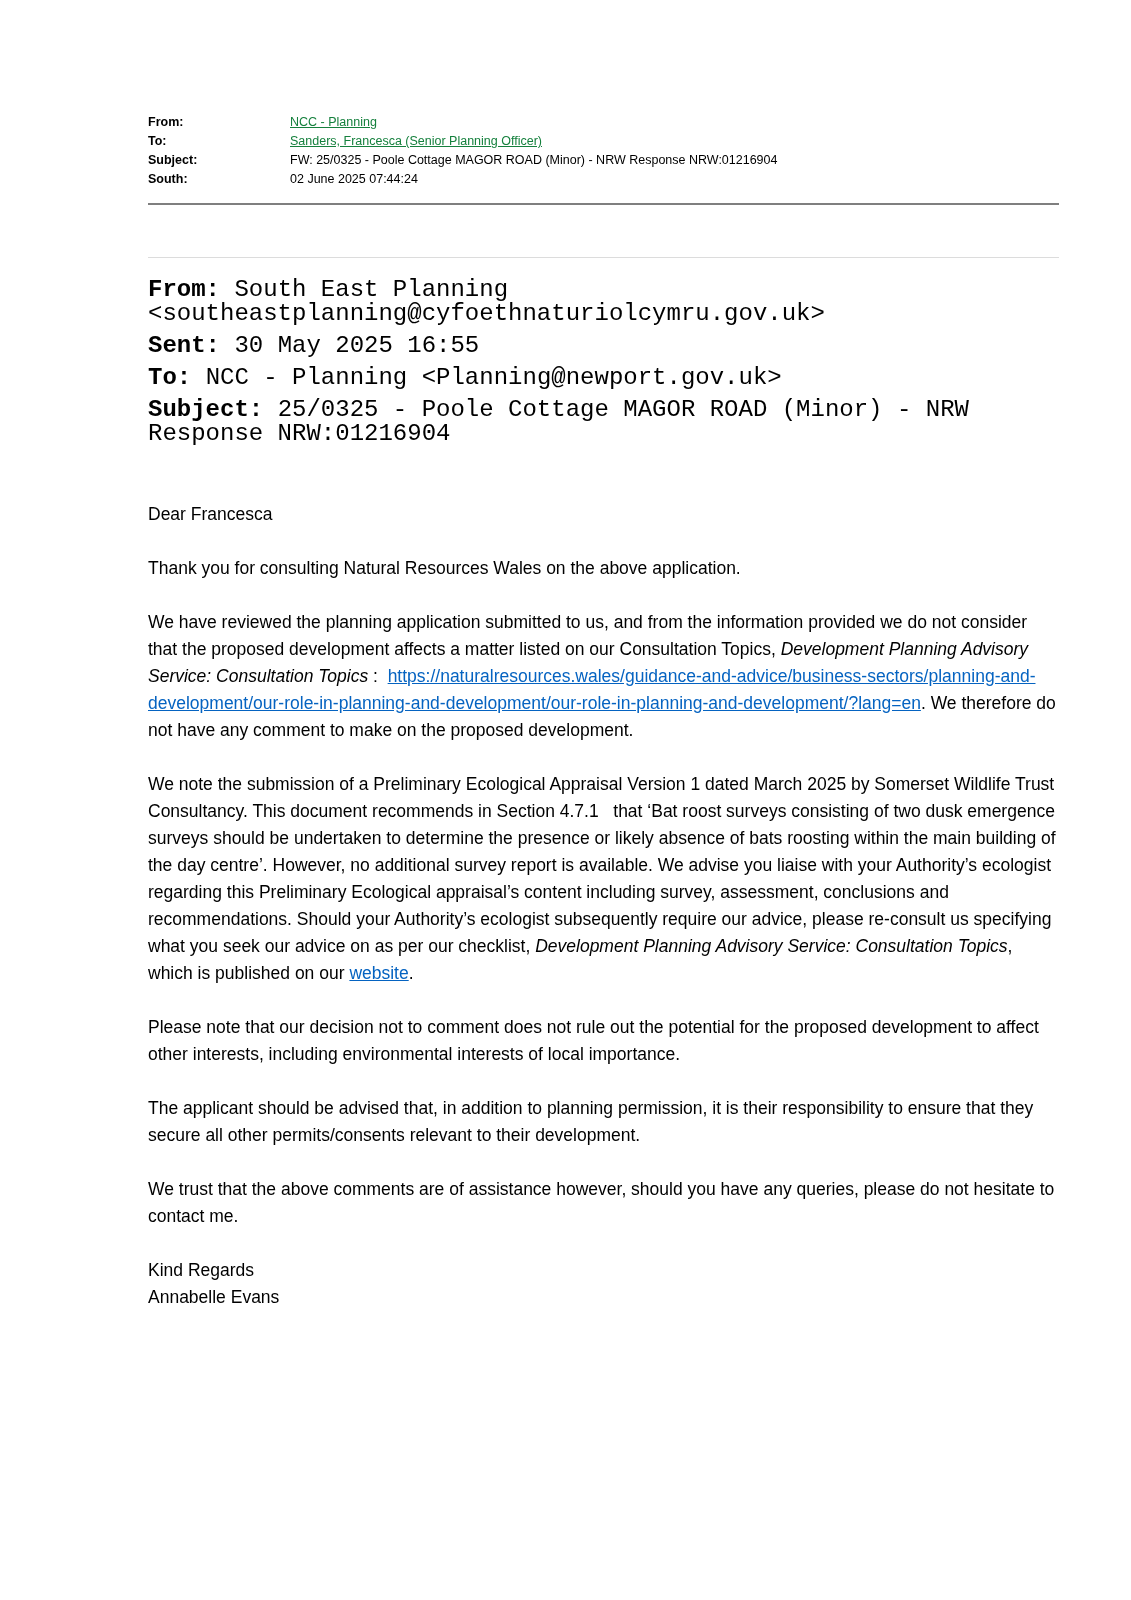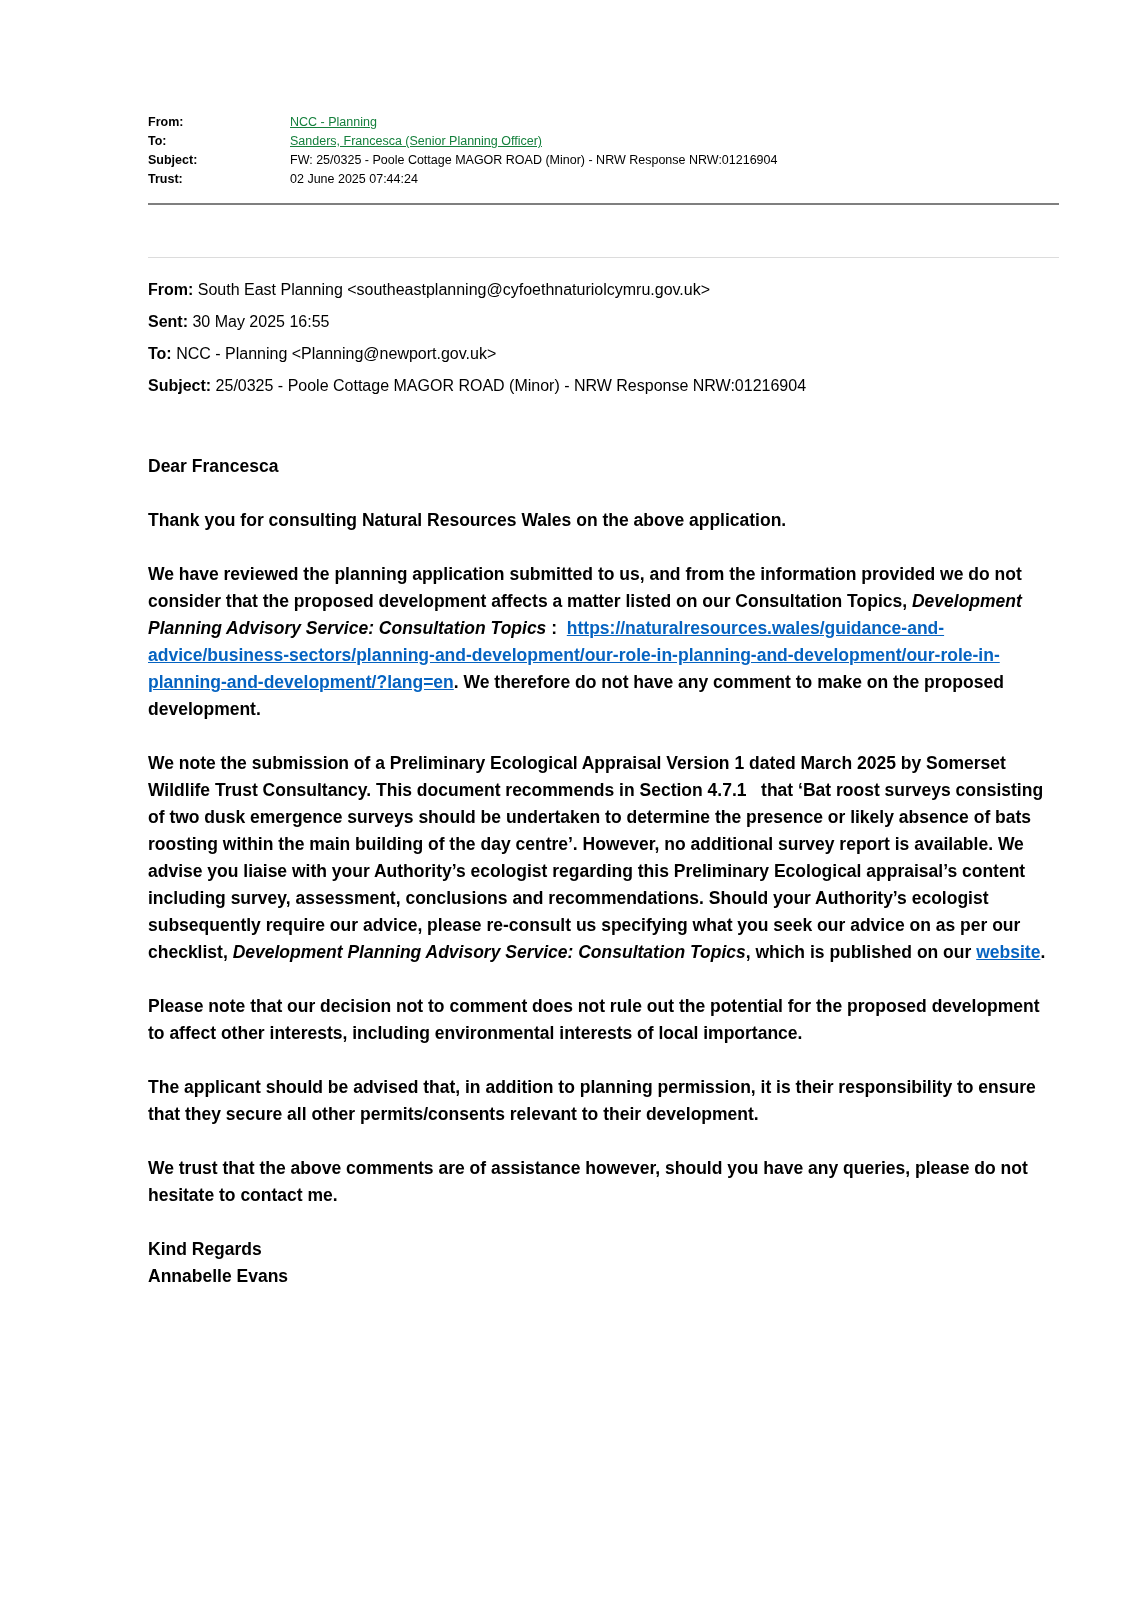--- a/index.html
+++ b/index.html
@@ -41,39 +41,39 @@
   .divider-light {
     margin-top: 52px;
     border-top: 1px solid #dcdcdc;
     width: 100%;
     height: 0;
   }
 
   
   .fwd-header {
     margin-top: 20px;
-    font-size: 16px;
+    font-size: 24px;
     line-height: 24px;
+    font-family: Liberation Mono, monospace;
   }
   .fwd-row { margin-bottom: 8px; }
   .fwd-label { font-weight: bold; }
   .fwd-value { font-weight: normal; }
 
   
   .body {
     margin-top: 55px;
     font-size: 17.5px;
     line-height: 27px;
   }
   .para {
     margin-bottom: 27px;
     white-space: pre-wrap;
     overflow-wrap: break-word;
     word-break: break-word;
-    font-weight: bold;
   }
   .para:last-child { margin-bottom: 12px; }
   .para .italic { font-style: italic; }
   .para a {
     color: #0563C1;
     text-decoration: underline;
     cursor: pointer;
   }
 </style>
 </head>
@@ -88,21 +88,21 @@
     </div>
     <div class="hdr-row">
       <span class="hdr-label">To:</span>
       <a href="#" class="hdr-link">Sanders, Francesca (Senior Planning Officer)</a>
     </div>
     <div class="hdr-row">
       <span class="hdr-label">Subject:</span>
       <span class="hdr-value">FW: 25/0325 - Poole Cottage MAGOR ROAD (Minor) - NRW Response NRW:01216904</span>
     </div>
     <div class="hdr-row">
-      <span class="hdr-label">Trust:</span>
+      <span class="hdr-label">South:</span>
       <span class="hdr-value">02 June 2025 07:44:24</span>
     </div>
   </div>
 
   <div class="divider-dark"></div>
   <div class="divider-light"></div>
 
   <div class="fwd-header">
     <div class="fwd-row">
       <span class="fwd-label">From:</span>

